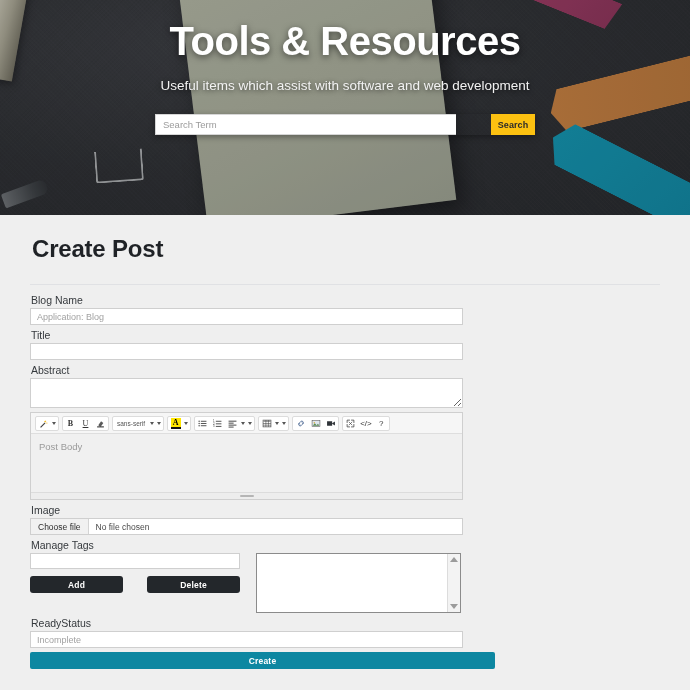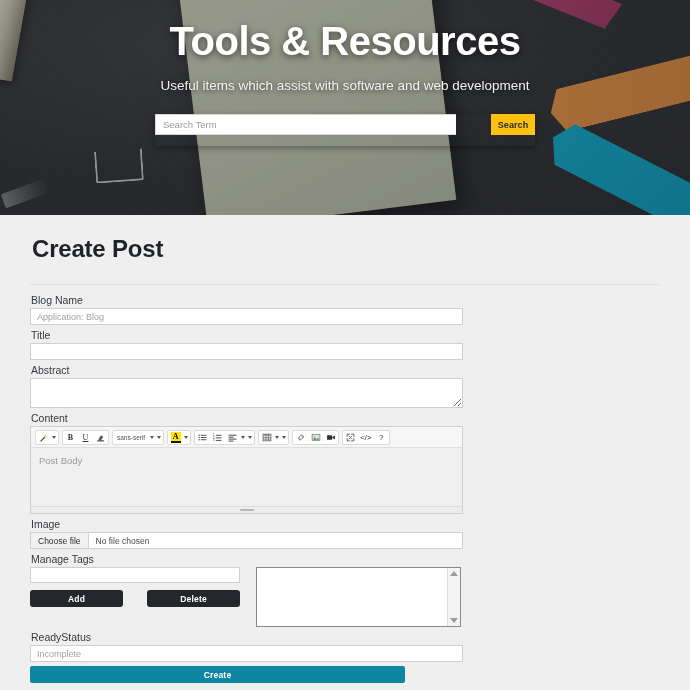--- a/index.html
+++ b/index.html
@@ -101,21 +101,21 @@
     text-shadow: 0 2px 7px rgba(0,0,0,.55);
     line-height: 1.05;
   }
   .hero-sub {
     margin: 8px 0 12px 0;
     font-size: 13.5px; color: #f2f2f2; font-weight: 400;
     text-shadow: 0 1px 5px rgba(0,0,0,.6);
   }
   .search-wrap {
     margin: 21px auto 0 auto;
-    width: 380px; height: 32px;
+    width: 380px; height: 21px;
     display: flex;
     box-shadow: 0 2px 6px rgba(0,0,0,.35);
     gap: 35px;
   }
   .search-input {
     flex: 1; height: 21px;
     border: 1px solid #d6d6d6; border-right: none;
     font-family: "Liberation Sans", sans-serif;
     font-size: 9.5px; color: #333;
     padding: 0 7px; outline: none; background:#fff;
@@ -271,21 +271,21 @@
     border-bottom:5px solid #9b9b9b; cursor:pointer;
   }
   .arr-down {
     width:0;height:0;
     border-left:4px solid transparent; border-right:4px solid transparent;
     border-top:5px solid #9b9b9b; cursor:pointer;
   }
 
   
   .btn-create {
-    display:block; width: 375px; height: 17px;
+    display:block; width: 465px; height: 17px;
     background: #0d87a1; color: #ffffff;
     border: none; border-radius: 2px;
     font-size: 8.5px; font-weight: 700;
     font-family: "Liberation Sans", sans-serif;
     cursor: pointer; margin-top: 4px; letter-spacing: .2px;
   }
 </style>
 </head>
 <body>
 
@@ -327,21 +327,20 @@
     <label class="f-label">Title</label>
     <input class="f-input" type="text" placeholder="" style="">
 
     <div class="gap"></div>
 
     <label class="f-label">Abstract</label>
     <textarea class="f-textarea" placeholder="" style=""></textarea>
 
     <div class="gap"></div>
 
-    <label class="f-label">Content</label>
 
     <div class="editor">
       <div class="editor-toolbar">
 
         <div class="tb-group">
           <span class="tb-btn">
             <svg class="ic" width="9" height="9" viewBox="0 0 16 16">
                 <path d="M2 14 L10 6 L11.5 7.5 L3.5 15.5 Z" fill="#444"></path>
                 <path d="M11 2 l.7 1.6 1.6.7-1.6.7L11 6.6 10.3 5l-1.6-.7 1.6-.7Z" fill="#f0b000"></path>
                 <circle cx="14" cy="7" r="1" fill="#f0b000"></circle>

